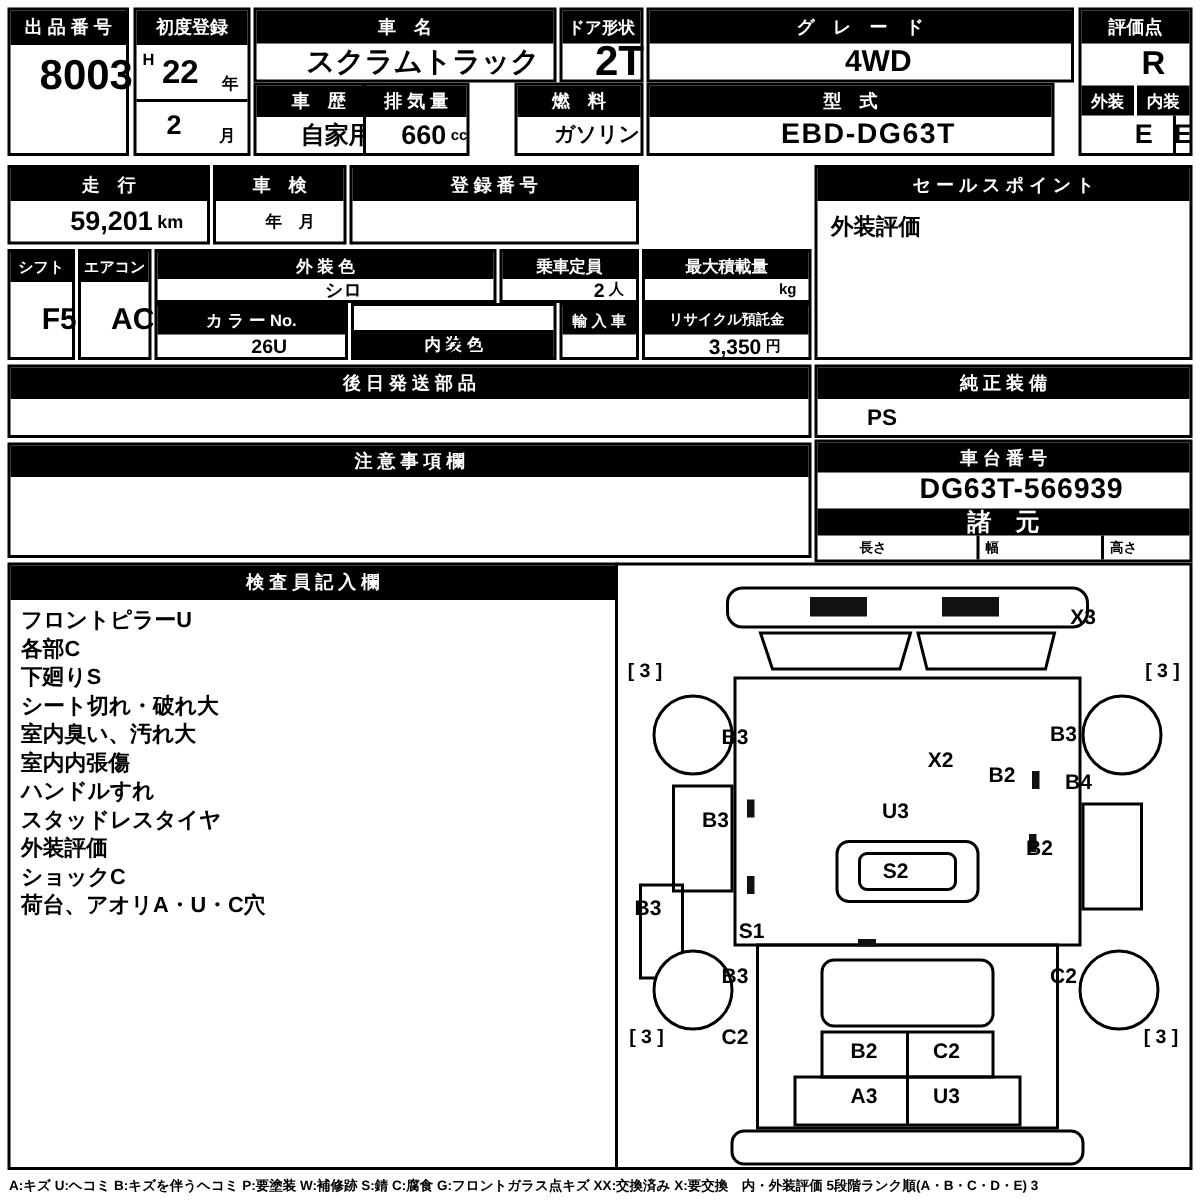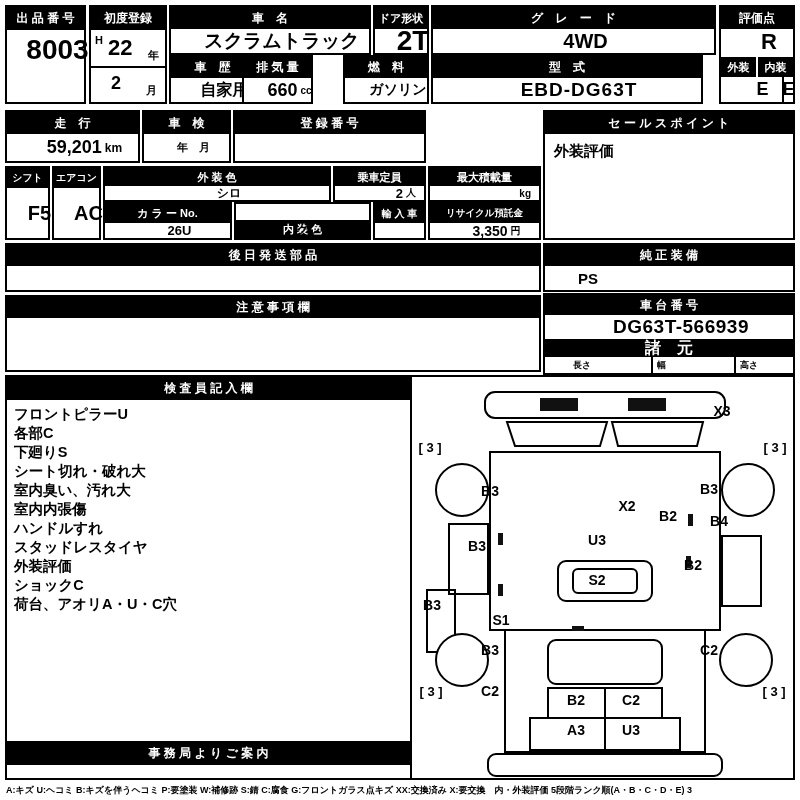--- a/index.html
+++ b/index.html
@@ -203,21 +203,20 @@
       <div class="insp-line">下廻りS</div>
       <div class="insp-line">シート切れ・破れ大</div>
       <div class="insp-line">室内臭い、汚れ大</div>
       <div class="insp-line">室内内張傷</div>
       <div class="insp-line">ハンドルすれ</div>
       <div class="insp-line">スタッドレスタイヤ</div>
       <div class="insp-line">外装評価</div>
       <div class="insp-line">ショックC</div>
       <div class="insp-line">荷台、アオリA・U・C穴</div>
     </div>
-    <div class="h" style="left:0;right:0;top:364px;height:24px">事 務 局 よ り ご 案 内</div>
   </div>
 
   <div class="b" style="left:410px;top:375px;width:385px;height:405px"></div>
 
   <svg style="position:absolute;left:415px;top:378px" width="380" height="402" viewBox="0 0 380 402">
     <g class="ln">
       <rect x="70" y="14" width="240" height="26" rx="10"></rect>
       <path d="M92 44 L192 44 L185 68 L100 68 Z"></path>
       <path d="M197 44 L288 44 L282 68 L203 68 Z"></path>
       <rect x="75" y="74" width="230" height="178"></rect>

